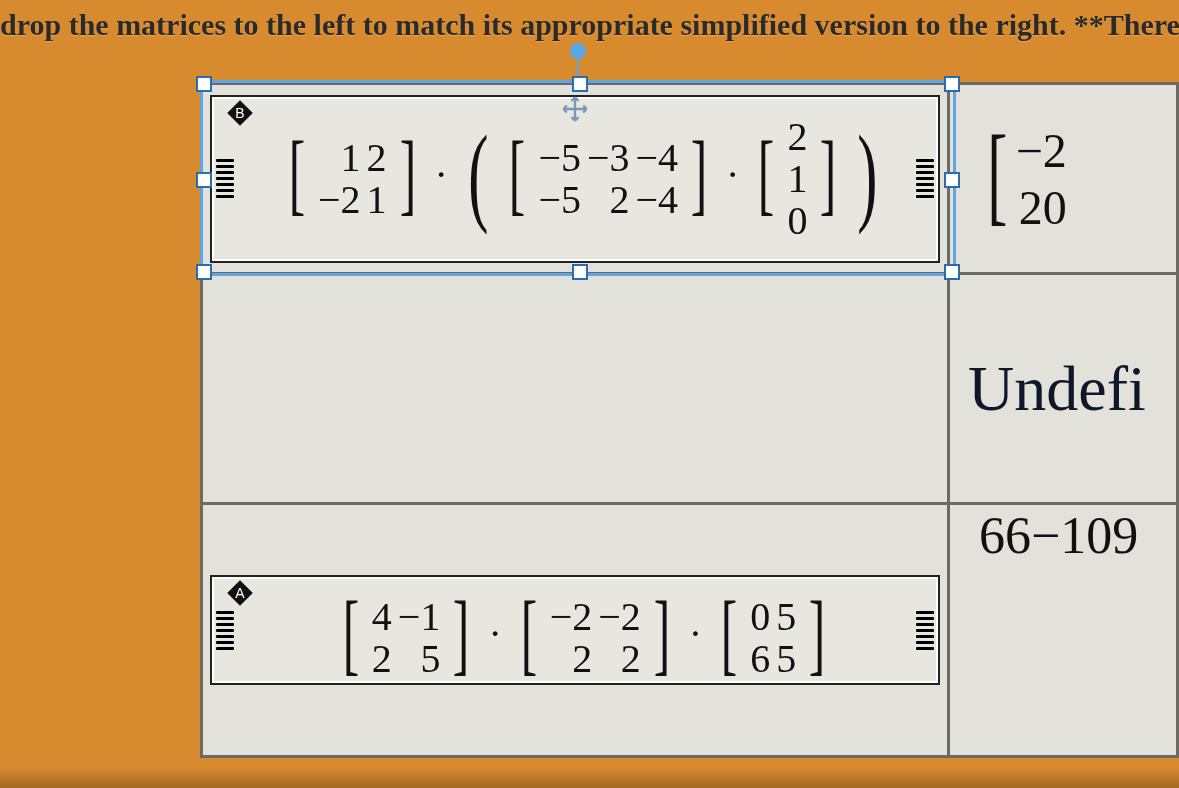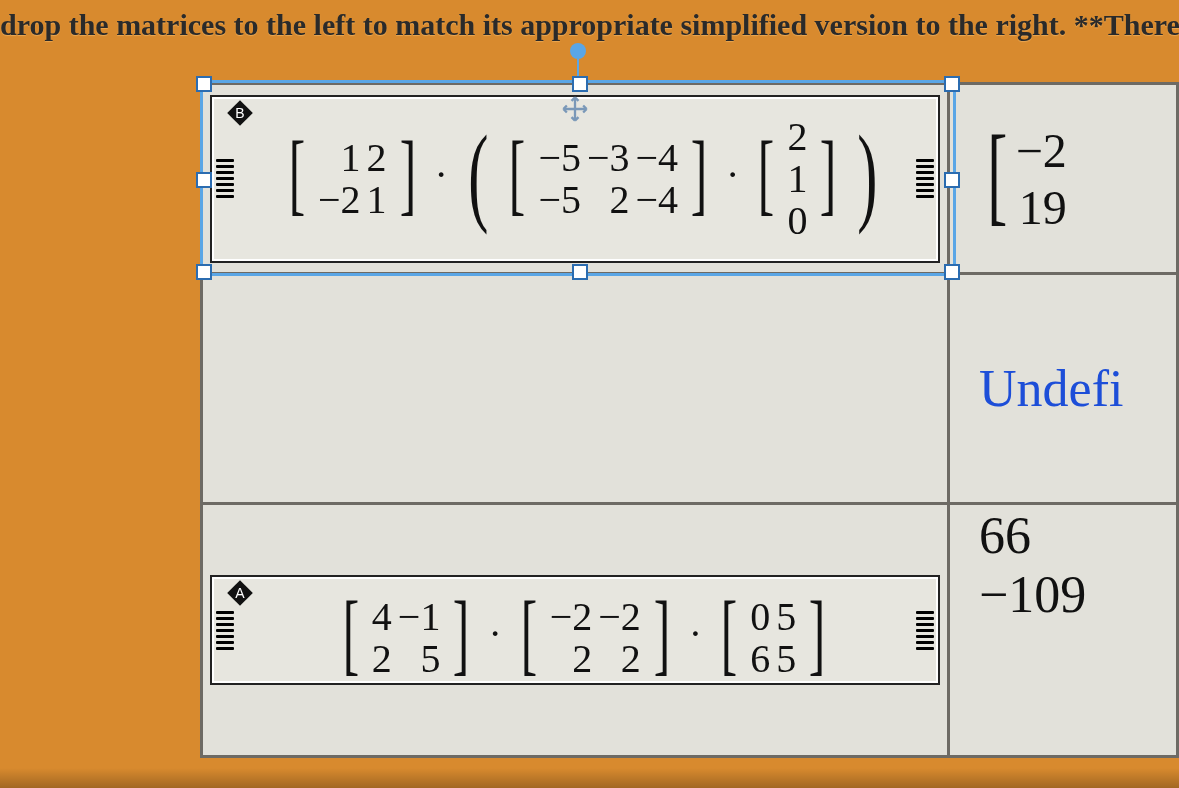--- a/index.html
+++ b/index.html
@@ -31,21 +31,21 @@
   .badge svg{width:28px;height:28px;}
   .math{display:flex;align-items:center;gap:6px;font-size:42px;color:#111;line-height:1;}
   .bracket{font-size:90px;font-weight:400;transform:scaleX(0.55);display:inline-block;line-height:0.78;position:relative;top:-4px;}
   .paren{font-size:110px;font-weight:300;transform:scaleX(0.55);display:inline-block;line-height:0.7;position:relative;top:-4px;}
   .mcol{display:flex;flex-direction:column;align-items:flex-end;gap:2px;font-size:40px;}
   .mcol.center{align-items:center;}
   .dot{font-size:40px;padding:0 6px;position:relative;top:-4px;}
   .answer{font-size:52px;color:#111;padding-left:28px;display:flex;align-items:center;height:100%;}
   .answer .bracket{font-size:110px;}
   .answer .mcol{font-size:48px;}
-  .ans-plain{font-size:52px;color:#1d4ed8;padding-left:28px;}
+  .ans-plain{font-size:64px;color:#0f172a;padding-left:17px;}
   .bottom-fade{position:absolute;left:0;right:0;bottom:0;height:20px;background:linear-gradient(to bottom,rgba(0,0,0,0),rgba(0,0,0,0.25));}
 </style>
 </head>
 <body>
 
 <div class="page">
 
   <div class="instruction">drop the matrices to the left to match its appropriate simplified version to the right. **There</div>
 
   <div class="work-area">
@@ -121,21 +121,21 @@
               <span class="bracket">]</span>
               <span class="paren">)</span>
             </div>
           </div>
         </td>
         <td class="right-cell">
           <div class="answer">
             <span class="bracket">[</span>
             <span class="mcol">
                   <span>−2</span>
-                  <span>19</span>
+                  <span>20</span>
                 </span>
           </div>
         </td>
       </tr>
 
       <tr class="row2">
         <td class="left-cell"></td>
         <td class="right-cell">
           <div class="ans-plain">Undefi</div>
         </td>
@@ -198,21 +198,21 @@
                   </span>
               <span class="mcol">
                     <span>5</span>
                     <span>5</span>
                   </span>
               <span class="bracket">]</span>
             </div>
           </div>
         </td>
         <td class="right-cell">
-          <div class="answer" style="flex-direction:column;align-items:flex-start;gap:0;">
+          <div class="answer" style="flex-direction:row;align-items:flex-start;gap:0;">
             <span>66</span>
             <span>−109</span>
           </div>
         </td>
       </tr>
     </tbody>
       </table>
   </div>
 
   <div class="selected-frame">

